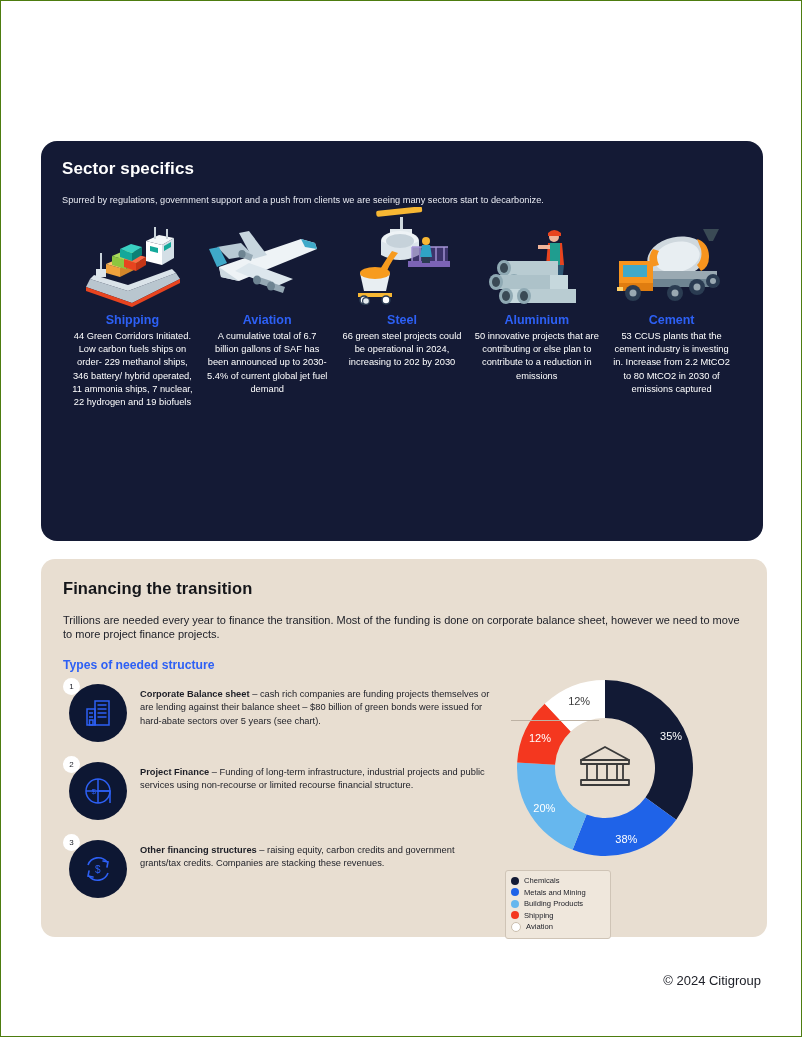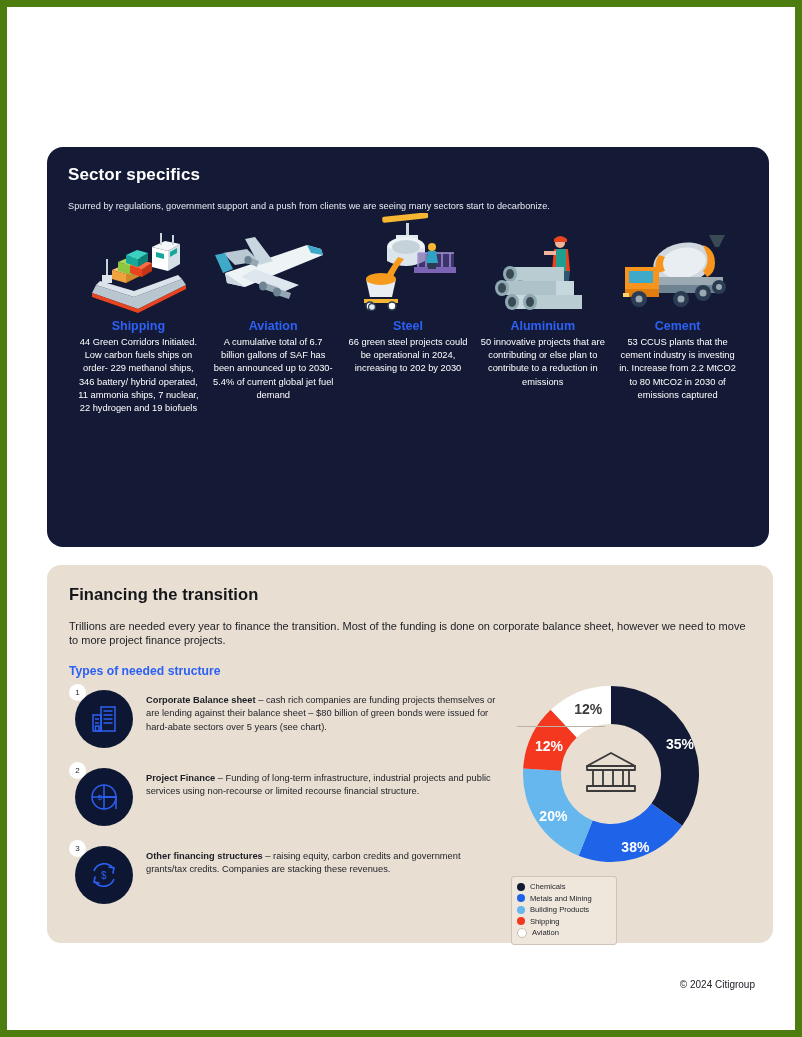--- a/index.html
+++ b/index.html
@@ -13,21 +13,21 @@
     font-family: "Liberation Sans", sans-serif;
     position: relative;
     overflow: hidden;
   }
   .page {
     position: absolute;
     left: 0; top: 0;
     width: 802px;
     height: 1037px;
     background: #ffffff;
-    border: 7px solid #4d7c0f;
+    border: 1px solid #4d7c0f;
     box-sizing: border-box;
   }
 
   
   .sector-card {
     position: absolute;
     left: 40px;
     top: 140px;
     width: 722px;
     height: 400px;
@@ -183,22 +183,22 @@
     height: 180px;
   }
   .donut-center-icon {
     position: absolute;
     left: 50%;
     top: 50%;
     transform: translate(-50%, -50%);
   }
   .slice-label {
     position: absolute;
-    font-size: 14px;
-    font-weight: bold;
+    font-size: 11px;
+    font-weight: normal;
     color: #ffffff;
   }
   .slice-label.dark { color: #3c3c3c; }
 
   .legend {
     position: absolute;
     left: 12px;
     top: 188px;
     background: #efe7dc;
     border: 1px solid #cfc4b6;
@@ -227,21 +227,21 @@
     top: 161px;
     width: 88px;
     height: 1px;
     background: #bdb2a4;
   }
 
   .footer {
     position: absolute;
     right: 40px;
     top: 972px;
-    font-size: 10px;
+    font-size: 13px;
     color: #20222a;
   }
 </style>
 </head>
 <body>
 
 <div class="page">
 
   <section class="sector-card">
     <h1 class="sector-title">Sector specifics</h1>

